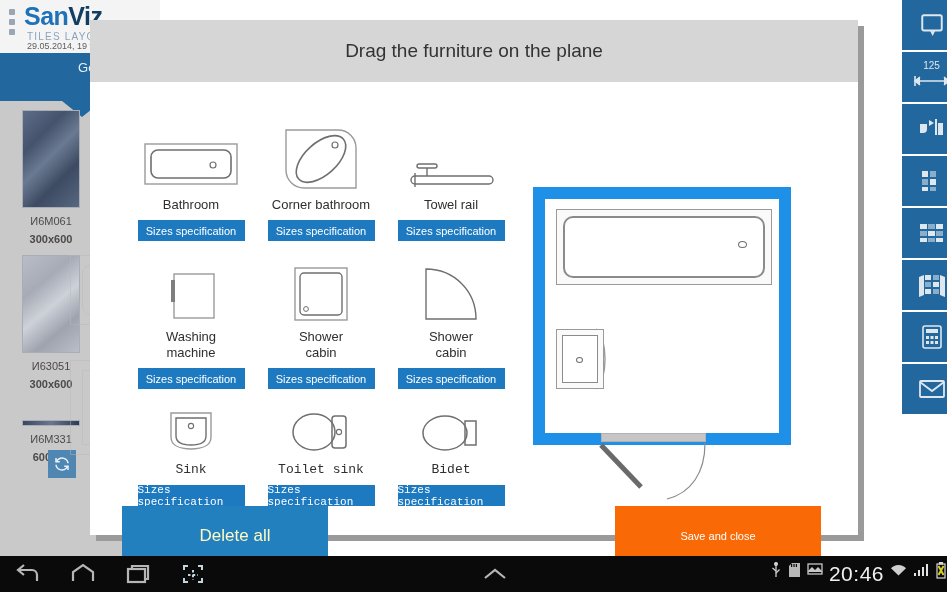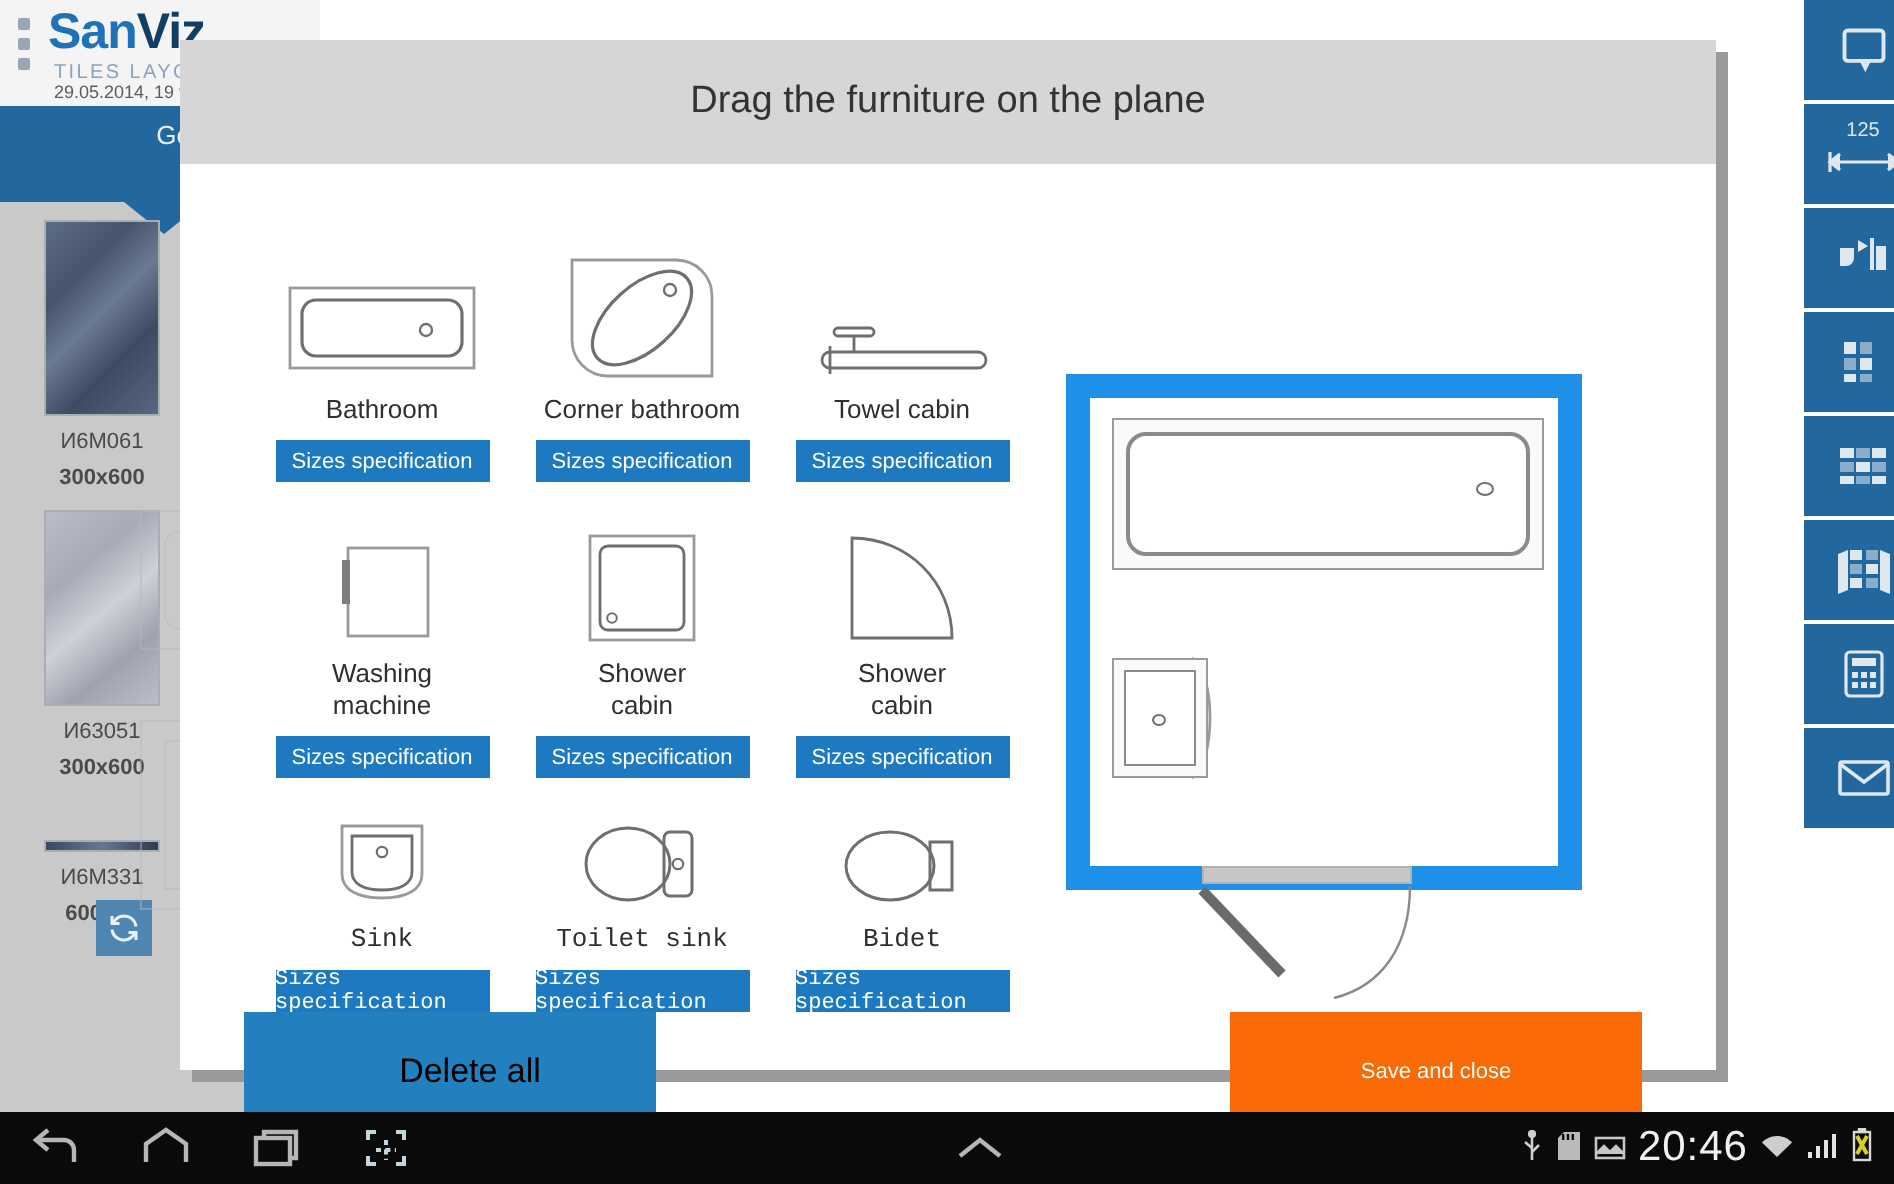--- a/index.html
+++ b/index.html
@@ -81,30 +81,30 @@
   .tub-drain { position: absolute; right: 24px; top: 31px; width: 9px; height: 7px; border: 1.5px solid #6f6f6f; border-radius: 50%; }
   .sink-outer { position: absolute; left: 11px; top: 130px; width: 48px; height: 60px; border: 1px solid #9a9a9a; background:#fafafa; }
   .sink-inner { position: absolute; left: 5px; top: 5px; right: 5px; bottom: 5px; border: 1.5px solid #8b8b8b; background:#fff; }
   .sink-drain { position: absolute; left: 19px; top: 27px; width: 7px; height: 6px; border: 1.3px solid #6f6f6f; border-radius: 50%; }
   .sink-bulge { position: absolute; left: 50px; top: 129px; width: 22px; height: 62px; }
   .door-sill { position: absolute; left: 68px; top: 246px; width: 105px; height: 9px; background: #c6c6c6; border: 1px solid #b2b2b2; }
   .door-leaf { position: absolute; left: 66px; top: 256px; width: 46px; height: 46px; }
   .door-arc { position: absolute; left: 120px; top: 254px; width: 60px; height: 60px; }
 
   .btn-delete { position: absolute; left: 32px; top: 424px; width: 206px; height: 60px; background: #2380bf;
-      color: #000000; font-size: 17px; display: flex; align-items: center; justify-content: center; padding-left: 20px; }
+      color: #fef9c3; font-size: 17px; display: flex; align-items: center; justify-content: center; padding-left: 20px; }
   .btn-save { position: absolute; left: 525px; top: 424px; width: 206px; height: 60px; background: #f96a06;
       color: #fff; font-size: 11px; display: flex; align-items: center; justify-content: center; }
 
   
   .navbar { position: absolute; left: 0; bottom: 0; width: 947px; height: 36px; background: #0a0a0a;
       display: flex; align-items: center; }
   .nav-btn { width: 55px; display: flex; align-items: center; justify-content: center; }
   .nav-spacer { flex: 1; }
-  .status { display: flex; align-items: flex-end; gap: 6px; padding-right: 10px; }
+  .status { display: flex; align-items: flex-start; gap: 6px; }
   .clock { color: #f0f0f0; font-size: 21px; letter-spacing: 0.5px; }
 </style>
 </head>
 <body>
 
 <div id="root">
 
   <div class="app-area">
 
     <div class="left-panel">
@@ -311,21 +311,21 @@
 
           <div class="gcell">
             <div class="thumb">
               <svg width="92" height="34" viewBox="0 0 92 34">
                 <rect x="6" y="20" width="82" height="8" rx="4" fill="none" stroke="#6f6f6f" stroke-width="1.4"></rect>
                 <rect x="12" y="8" width="20" height="4" rx="2" fill="none" stroke="#6f6f6f" stroke-width="1.4"></rect>
                 <path d="M22 12v8" stroke="#6f6f6f" stroke-width="1.4"></path>
                 <path d="M10 17v14" stroke="#6f6f6f" stroke-width="1.4"></path>
               </svg>
             </div>
-            <div class="cap">Towel cabin</div>
+            <div class="cap">Towel rail</div>
             <div class="spec-btn">Sizes specification</div>
           </div>
         </div>
 
         <div class="grow r2">
           <div class="gcell">
             <div class="thumb">
               <svg width="50" height="52" viewBox="0 0 50 52">
                 <rect x="8" y="4" width="40" height="44" fill="none" stroke="#9a9a9a" stroke-width="1.4"></rect>
                 <rect x="5" y="10" width="4" height="22" fill="#7e7e7e"></rect>

